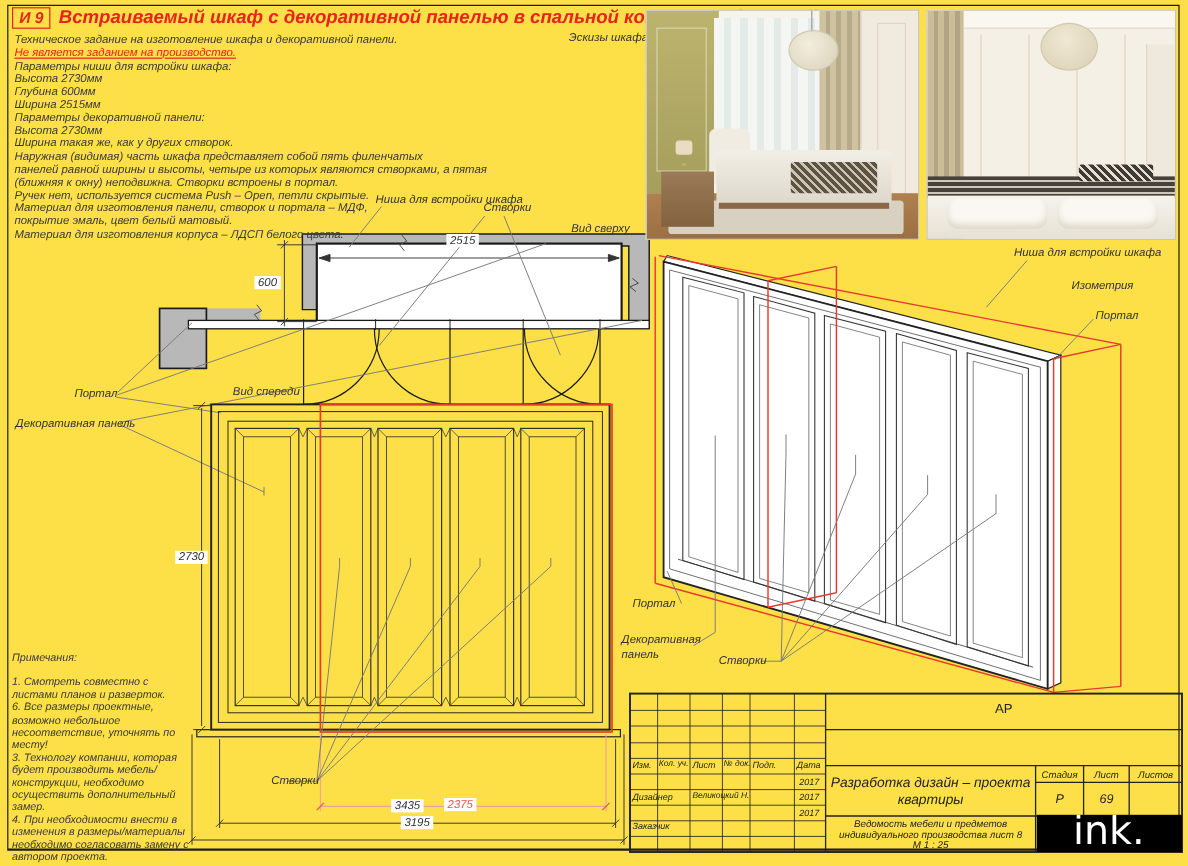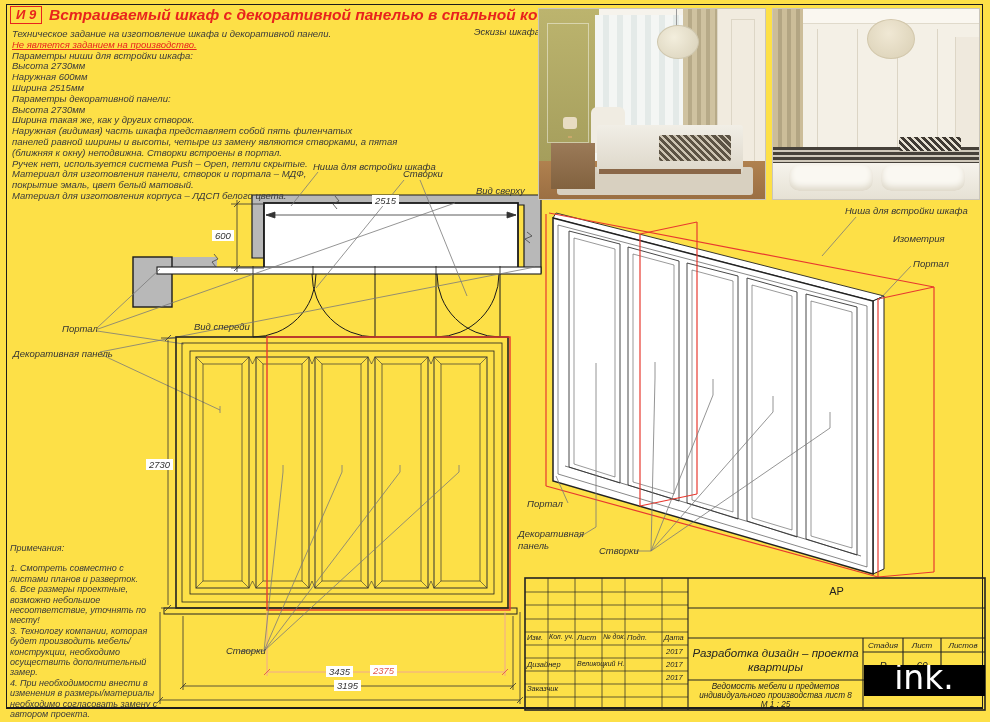--- a/index.html
+++ b/index.html
@@ -238,27 +238,27 @@
   </svg>
 
   <div class="abs" style="left:10px;top:6px;border:1.6px solid #e8231d;color:#e8231d;font-weight:bold;font-size:13px;padding:0px 5px 1px;font-style:italic;">И 9</div>
   <div class="abs" style="left:49px;top:6px;color:#e8231d;font-weight:600;font-style:italic;font-size:15.5px;white-space:nowrap;">Встраиваемый шкаф с декоративной панелью в спальной комнате родителей</div>
 
   <div class="abs" style="left:12px;top:29px;">
     <div class="spec-line">Техническое задание на изготовление шкафа и декоративной панели.</div>
     <div class="spec-line spec-red">Не является заданием на производство.</div>
     <div class="spec-line">Параметры ниши для встройки шкафа:</div>
     <div class="spec-line">Высота 2730мм</div>
-    <div class="spec-line">Наружная 600мм</div>
+    <div class="spec-line">Глубина 600мм</div>
     <div class="spec-line">Ширина 2515мм</div>
     <div class="spec-line">Параметры декоративной панели:</div>
     <div class="spec-line">Высота 2730мм</div>
     <div class="spec-line">Ширина такая же, как у других створок.</div>
     <div class="spec-line">Наружная (видимая) часть шкафа представляет собой пять филенчатых</div>
-    <div class="spec-line">панелей равной ширины и высоты, четыре из замену являются створками, а пятая</div>
+    <div class="spec-line">панелей равной ширины и высоты, четыре из которых являются створками, а пятая</div>
     <div class="spec-line">(ближняя к окну) неподвижна. Створки встроены в портал.</div>
     <div class="spec-line">Ручек нет, используется система Push – Open, петли скрытые.</div>
     <div class="spec-line">Материал для изготовления панели, створок и портала – МДФ,</div>
     <div class="spec-line">покрытие эмаль, цвет белый матовый.</div>
     <div class="spec-line">Материал для изготовления корпуса – ЛДСП белого цвета.</div>
   </div>
 
   <div class="lbl" style="left:474px;top:27px;">Эскизы шкафа</div>
 
   <div class="photo" style="left:538px;top:8px;width:228px;height:192px;background:#e7e2d6;">
@@ -351,16 +351,16 @@
   <div class="tb-txt" style="left:863px;top:660px;width:40px;text-align:center;font-size:10.5px;">Р</div>
   <div class="tb-txt" style="left:903px;top:660px;width:38px;text-align:center;font-size:10.5px;">69</div>
   <div class="tb-txt" style="left:941px;top:660px;width:44px;text-align:center;font-size:10.5px;margin-top:20px;">74</div>
 
   <div class="abs" style="left:690px;top:683px;width:171px;text-align:center;font-style:italic;font-size:8.2px;line-height:8.8px;color:#222;">
     <div>Ведомость мебели и предметов</div>
     <div>индивидуального производства лист 8</div>
     <div>М 1 : 25</div>
   </div>
 
-  <div class="abs" style="left:863.5px;top:665px;width:121px;height:30.5px;background:#000;color:#fff;overflow:hidden;
+  <div class="abs" style="left:863.5px;top:679px;width:121px;height:30.5px;background:#000;color:#fff;overflow:hidden;
               font-family:'DejaVu Sans',sans-serif;font-size:33px;font-weight:400;line-height:25px;text-align:center;letter-spacing:0px;">ink.</div>
 
 </div>
 
 </body></html>

